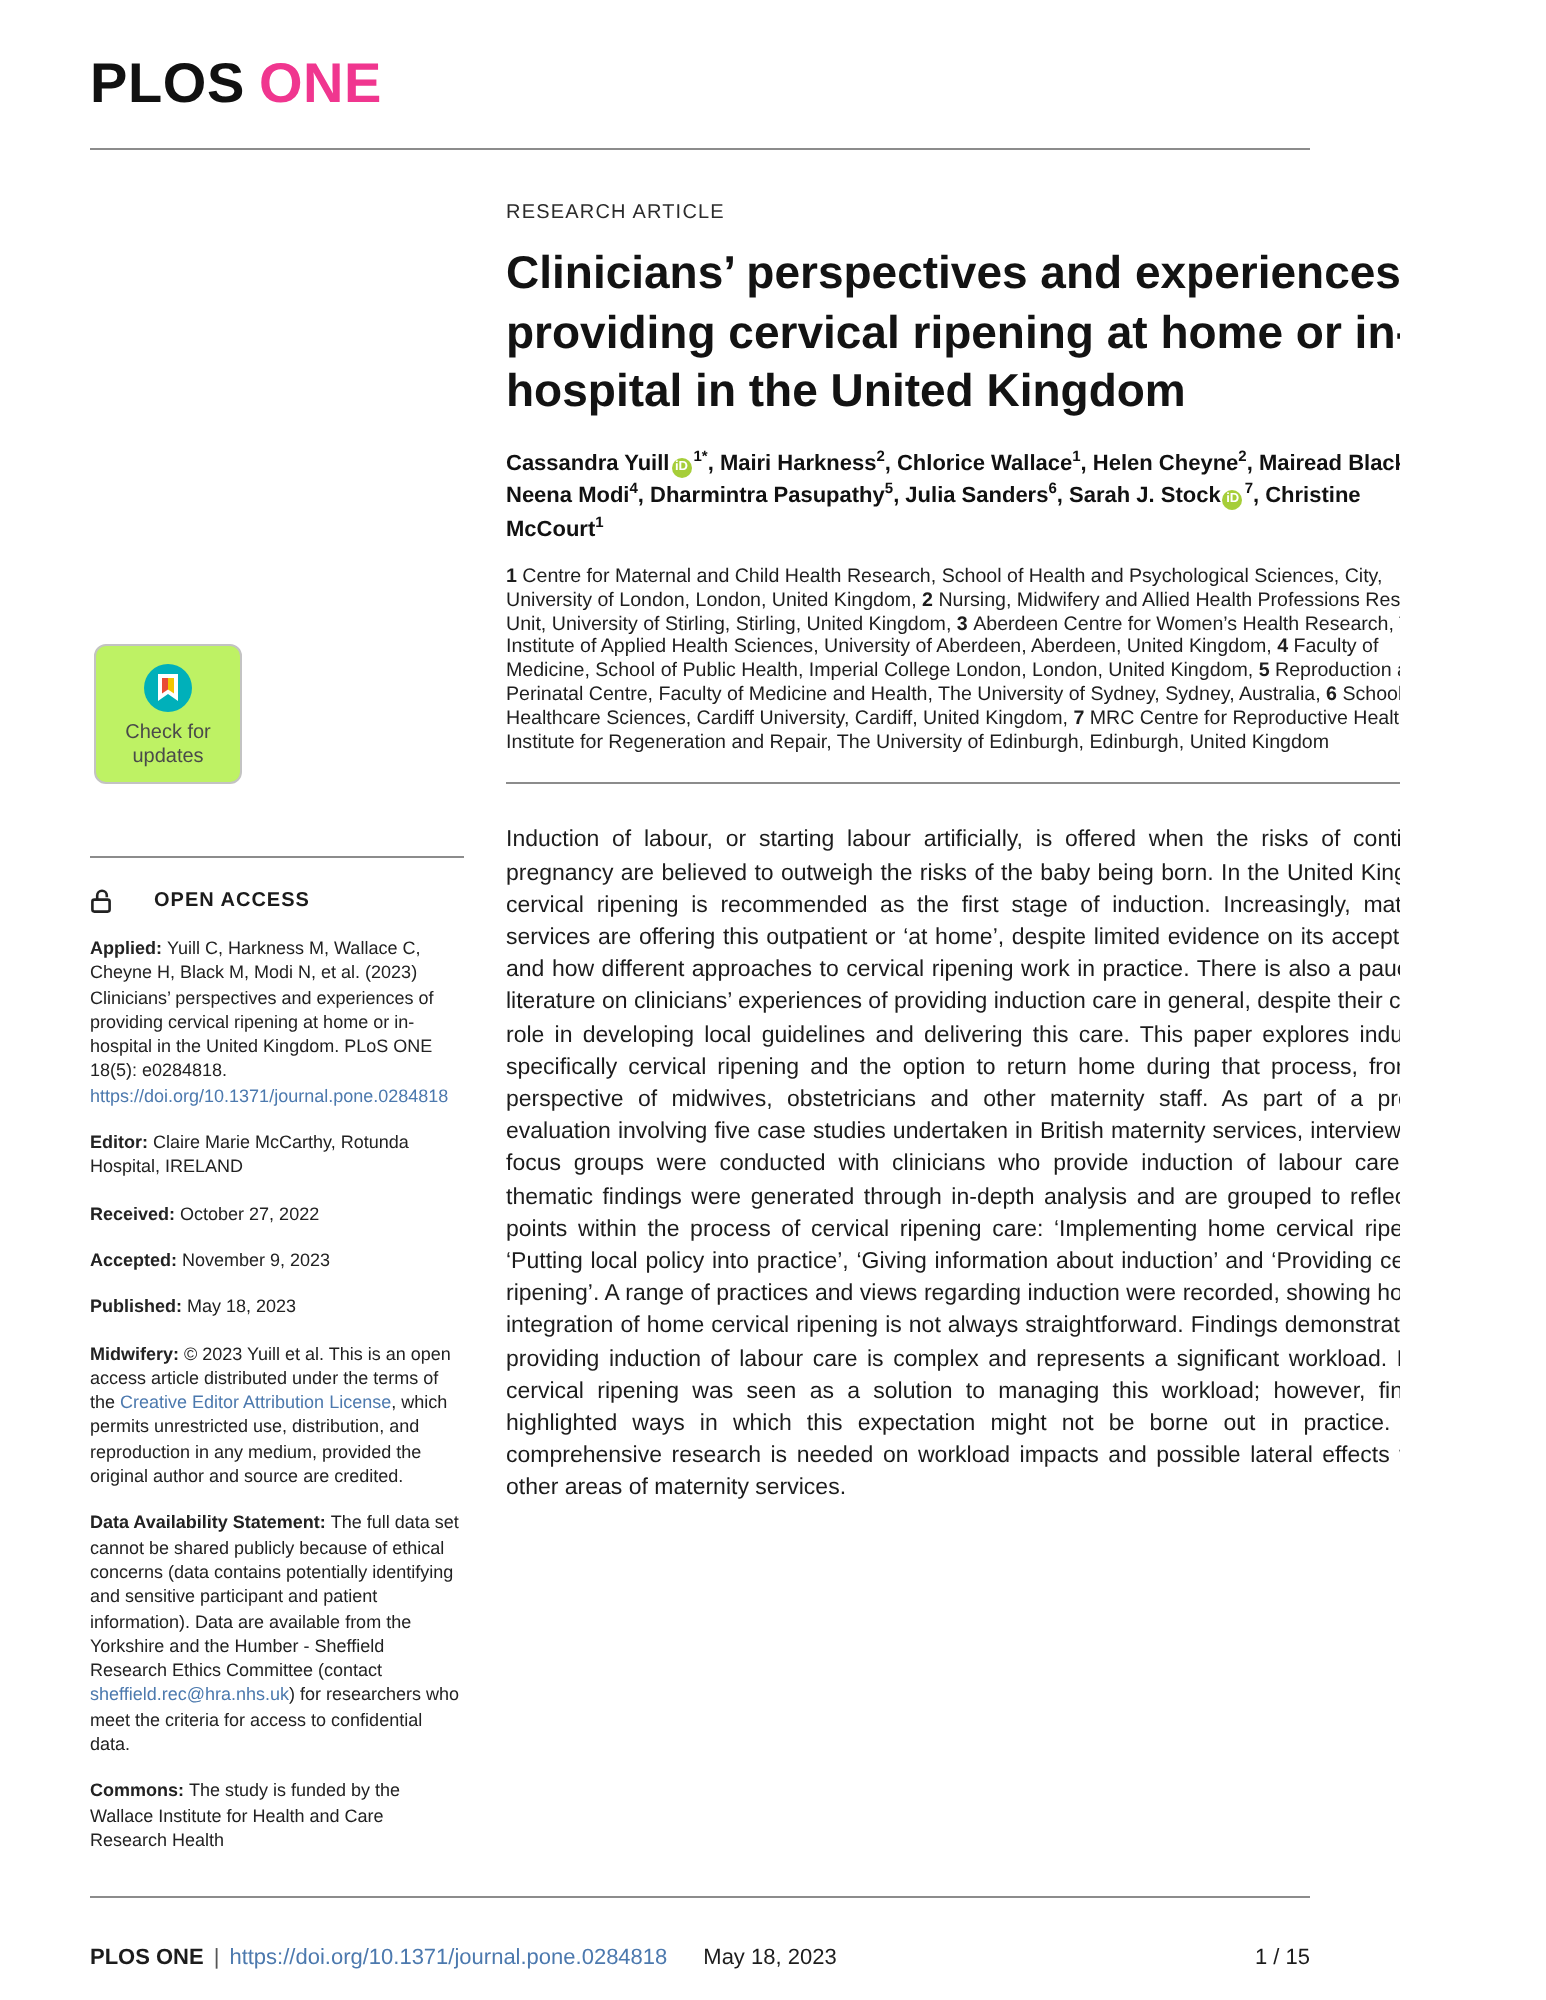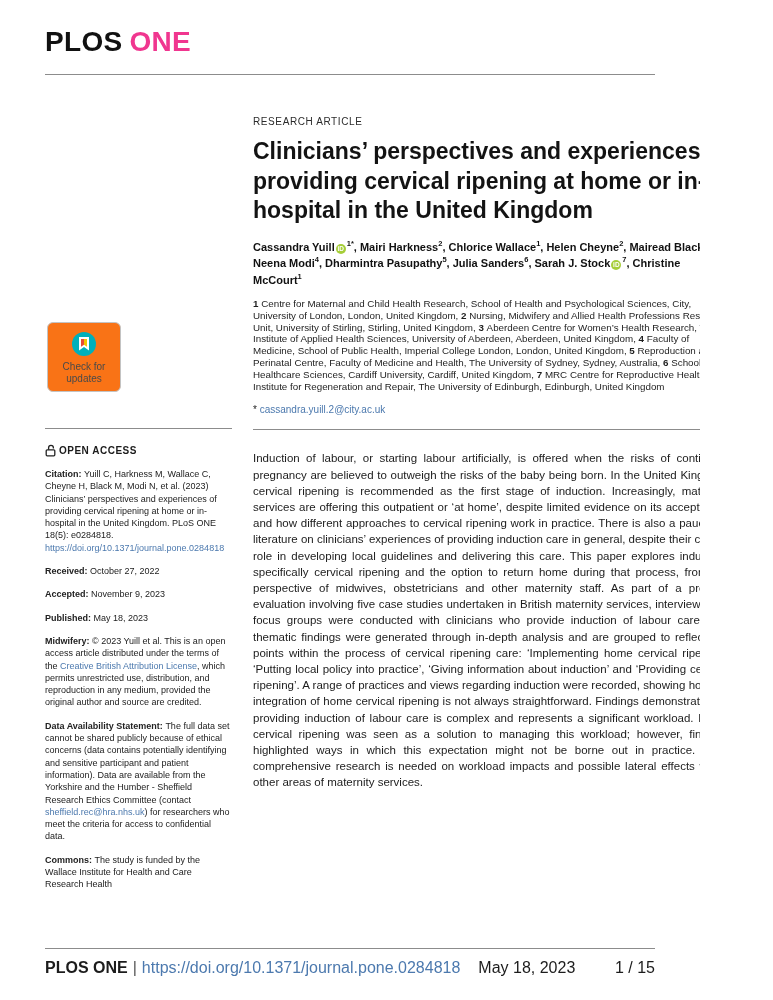--- a/index.html
+++ b/index.html
@@ -7,41 +7,41 @@
   .page { position:relative; width:700px; height:1000px; background:#fff; overflow:hidden; }
 
   
   .jheader { position:absolute; left:45px; top:26px; }
   .logo { font-size:28px; font-weight:bold; letter-spacing:.3px; color:#111; }
   .logo .one { color:#f0368f; margin-left:7px; }
   .header-rule { position:absolute; left:45px; right:45px; top:74px; border-top:1.3px solid #8c8c8c; }
 
   
   .sidebar { position:absolute; left:45px; top:322px; width:187px; height:606px; overflow:hidden; }
-  .badge { width:60px; border:1px solid #c3c3c3; border-radius:6px; padding:8px 6px 6px; text-align:center; margin-left:2px; background:#f97316; cursor:pointer; }
+  .badge { width:60px; border:1px solid #c3c3c3; border-radius:6px; padding:8px 6px 6px; text-align:center; margin-left:2px; background:#bef264; cursor:pointer; }
   .badge svg { display:block; margin:0 auto; }
   .badge-text { margin-top:4px; font-size:10px; line-height:12px; color:#4a4a4a; }
   .side-rule { border-top:1.3px solid #8c8c8c; margin-top:36px; }
-  .oa-row { display:flex; align-items:center; gap:2px; margin-top:15px; font-size:10px; font-weight:bold; letter-spacing:.5px; color:#1b1b1b; }
+  .oa-row { display:flex; align-items:center; gap:20px; margin-top:15px; font-size:10px; font-weight:bold; letter-spacing:.5px; color:#1b1b1b; }
   .side-p { margin:11px 0 0; font-size:9px; line-height:12.3px; color:#222; }
 
   
-  .main { position:absolute; left:253px; top:116px; width:476px; }
+  .main { position:absolute; left:253px; top:101px; width:476px; }
   .kicker { font-size:10px; letter-spacing:.6px; color:#2b2b2b; }
   .title { margin:10px 0 0; font-size:23px; font-weight:700; line-height:29.5px; color:#131313; }
   .authors { margin:13px 0 0; font-size:11px; font-weight:bold; line-height:16.5px; color:#111; }
   .authors sup { font-size:7.5px; line-height:0; }
   .affil { margin:10px 0 0; font-size:9.8px; line-height:11.8px; color:#1e1e1e; }
   .corr { margin:12px 0 0; font-size:10px; }
   .main-rule { margin-top:14px; border-top:1.3px solid #8c8c8c; }
   .abs-h { margin:15px 0 0; font-size:17.5px; font-weight:400; color:#161616; }
   .abs-p { margin:20px 0 0; font-size:11.5px; line-height:16.2px; text-align:justify; color:#1c1c1c; }
 
   
-  .footer { position:absolute; left:45px; right:45px; top:948px; border-top:1.3px solid #8c8c8c; padding-top:10px; display:flex; justify-content:space-between; align-items:baseline; font-size:16px; color:#1c1c1c; }
+  .footer { position:absolute; left:45px; right:45px; top:948px; border-top:1.3px solid #8c8c8c; padding-top:24px; display:flex; justify-content:space-between; align-items:baseline; font-size:11px; color:#1c1c1c; }
   .f-journal { font-weight:bold; }
   .f-sep { margin:0 5px; color:#555; }
   .f-date { margin-left:18px; }
 
   .link { color:#4c79ae; cursor:pointer; }
   .b { font-weight:bold; }
   .orcid { display:inline-block; width:10px; height:10px; border-radius:50%; background:#a6ce39; color:#fff; font-size:6.5px; line-height:10px; text-align:center; font-weight:bold; margin:0 1px; vertical-align:0; }
 </style>
 </head>
 <body>
@@ -77,35 +77,35 @@
     <div class="oa-row">
       <span>
         <svg width="12" height="13" viewBox="0 0 12 13" style="display:block;">
           <rect x="1.2" y="5.8" width="8.6" height="6" rx="1" fill="none" stroke="#222" stroke-width="1.3"></rect>
           <path d="M3.6 5.8 V3.8 a2.4 2.4 0 0 1 4.8 0 V4.6" fill="none" stroke="#222" stroke-width="1.3"></path>
         </svg>
       </span>
       <span>OPEN ACCESS</span>
     </div>
 
-    <p class="side-p"><span class="b">Citation: </span><span>Yuill C, Harkness M, Wallace C, Cheyne H, Black M, Modi N, et al. (2023) Clinicians’ perspectives and experiences of providing cervical ripening at home or in-hospital in the United Kingdom. PLoS ONE 18(5): e0284818. </span><span class="link">https://doi.org/10.1371/journal.pone.0284818</span></p>
+    <p class="side-p"><span class="b">Applied: </span><span>Yuill C, Harkness M, Wallace C, Cheyne H, Black M, Modi N, et al. (2023) Clinicians’ perspectives and experiences of providing cervical ripening at home or in-hospital in the United Kingdom. PLoS ONE 18(5): e0284818. </span><span class="link">https://doi.org/10.1371/journal.pone.0284818</span></p>
+    <p class="side-p"><span class="b">Editor: </span><span>Claire Marie McCarthy, Rotunda Hospital, IRELAND</span></p>
     <p class="side-p"><span class="b">Received: </span><span>October 27, 2022</span></p>
     <p class="side-p"><span class="b">Accepted: </span><span>November 9, 2023</span></p>
     <p class="side-p"><span class="b">Published: </span><span>May 18, 2023</span></p>
-    <p class="side-p"><span class="b">Midwifery: </span><span>© 2023 Yuill et al. This is an open access article distributed under the terms of the </span><span class="link">Creative British Attribution License</span><span>, which permits unrestricted use, distribution, and reproduction in any medium, provided the original author and source are credited.</span></p>
+    <p class="side-p"><span class="b">Midwifery: </span><span>© 2023 Yuill et al. This is an open access article distributed under the terms of the </span><span class="link">Creative Editor Attribution License</span><span>, which permits unrestricted use, distribution, and reproduction in any medium, provided the original author and source are credited.</span></p>
     <p class="side-p"><span class="b">Data Availability Statement: </span><span>The full data set cannot be shared publicly because of ethical concerns (data contains potentially identifying and sensitive participant and patient information). Data are available from the Yorkshire and the Humber - Sheffield Research Ethics Committee (contact </span><span class="link">sheffield.rec@hra.nhs.uk</span><span>) for researchers who meet the criteria for access to confidential data.</span></p>
     <p class="side-p"><span class="b">Commons: </span><span>The study is funded by the Wallace Institute for Health and Care Research Health</span></p>
   </aside>
 
   <main class="main">
     <div class="kicker">RESEARCH ARTICLE</div>
     <h1 class="title">Clinicians’ perspectives and experiences of providing cervical ripening at home or in-hospital in the United Kingdom</h1>
     <p class="authors"><span>Cassandra Yuill</span><span class="orcid">iD</span><sup>1</sup><sup>*</sup><span>, Mairi Harkness</span><sup>2</sup><span>, Chlorice Wallace</span><sup>1</sup><span>, Helen Cheyne</span><sup>2</sup><span>, Mairead Black</span><sup>3</sup><span>, Neena Modi</span><sup>4</sup><span>, Dharmintra Pasupathy</span><sup>5</sup><span>, Julia Sanders</span><sup>6</sup><span>, Sarah J. Stock</span><span class="orcid">iD</span><sup>7</sup><span>, Christine McCourt</span><sup>1</sup></p>
     <p class="affil"><span class="b">1 </span><span>Centre for Maternal and Child Health Research, School of Health and Psychological Sciences, City, University of London, London, United Kingdom, </span><span class="b">2 </span><span>Nursing, Midwifery and Allied Health Professions Research Unit, University of Stirling, Stirling, United Kingdom, </span><span class="b">3 </span><span>Aberdeen Centre for Women’s Health Research, The Institute of Applied Health Sciences, University of Aberdeen, Aberdeen, United Kingdom, </span><span class="b">4 </span><span>Faculty of Medicine, School of Public Health, Imperial College London, London, United Kingdom, </span><span class="b">5 </span><span>Reproduction and Perinatal Centre, Faculty of Medicine and Health, The University of Sydney, Sydney, Australia, </span><span class="b">6 </span><span>School of Healthcare Sciences, Cardiff University, Cardiff, United Kingdom, </span><span class="b">7 </span><span>MRC Centre for Reproductive Health, Institute for Regeneration and Repair, The University of Edinburgh, Edinburgh, United Kingdom</span></p>
-    <p class="corr"><span>* </span><span class="link">cassandra.yuill.2@city.ac.uk</span></p>
     <div class="main-rule"></div>
     <p class="abs-p">Induction of labour, or starting labour artificially, is offered when the risks of continuing pregnancy are believed to outweigh the risks of the baby being born. In the United Kingdom, cervical ripening is recommended as the first stage of induction. Increasingly, maternity services are offering this outpatient or ‘at home’, despite limited evidence on its acceptability and how different approaches to cervical ripening work in practice. There is also a paucity of literature on clinicians’ experiences of providing induction care in general, despite their central role in developing local guidelines and delivering this care. This paper explores induction, specifically cervical ripening and the option to return home during that process, from the perspective of midwives, obstetricians and other maternity staff. As part of a process evaluation involving five case studies undertaken in British maternity services, interviews and focus groups were conducted with clinicians who provide induction of labour care. The thematic findings were generated through in-depth analysis and are grouped to reflect key points within the process of cervical ripening care: ‘Implementing home cervical ripening’, ‘Putting local policy into practice’, ‘Giving information about induction’ and ‘Providing cervical ripening’. A range of practices and views regarding induction were recorded, showing how the integration of home cervical ripening is not always straightforward. Findings demonstrate that providing induction of labour care is complex and represents a significant workload. Home cervical ripening was seen as a solution to managing this workload; however, findings highlighted ways in which this expectation might not be borne out in practice. More comprehensive research is needed on workload impacts and possible lateral effects within other areas of maternity services.</p>
   </main>
 
   <footer class="footer">
     <div class="f-left">
       <span class="f-journal">PLOS ONE</span><span class="f-sep">|</span><span class="link">https://doi.org/10.1371/journal.pone.0284818</span><span class="f-date">May 18, 2023</span>
     </div>
     <div class="f-page">1 / 15</div>
   </footer>

